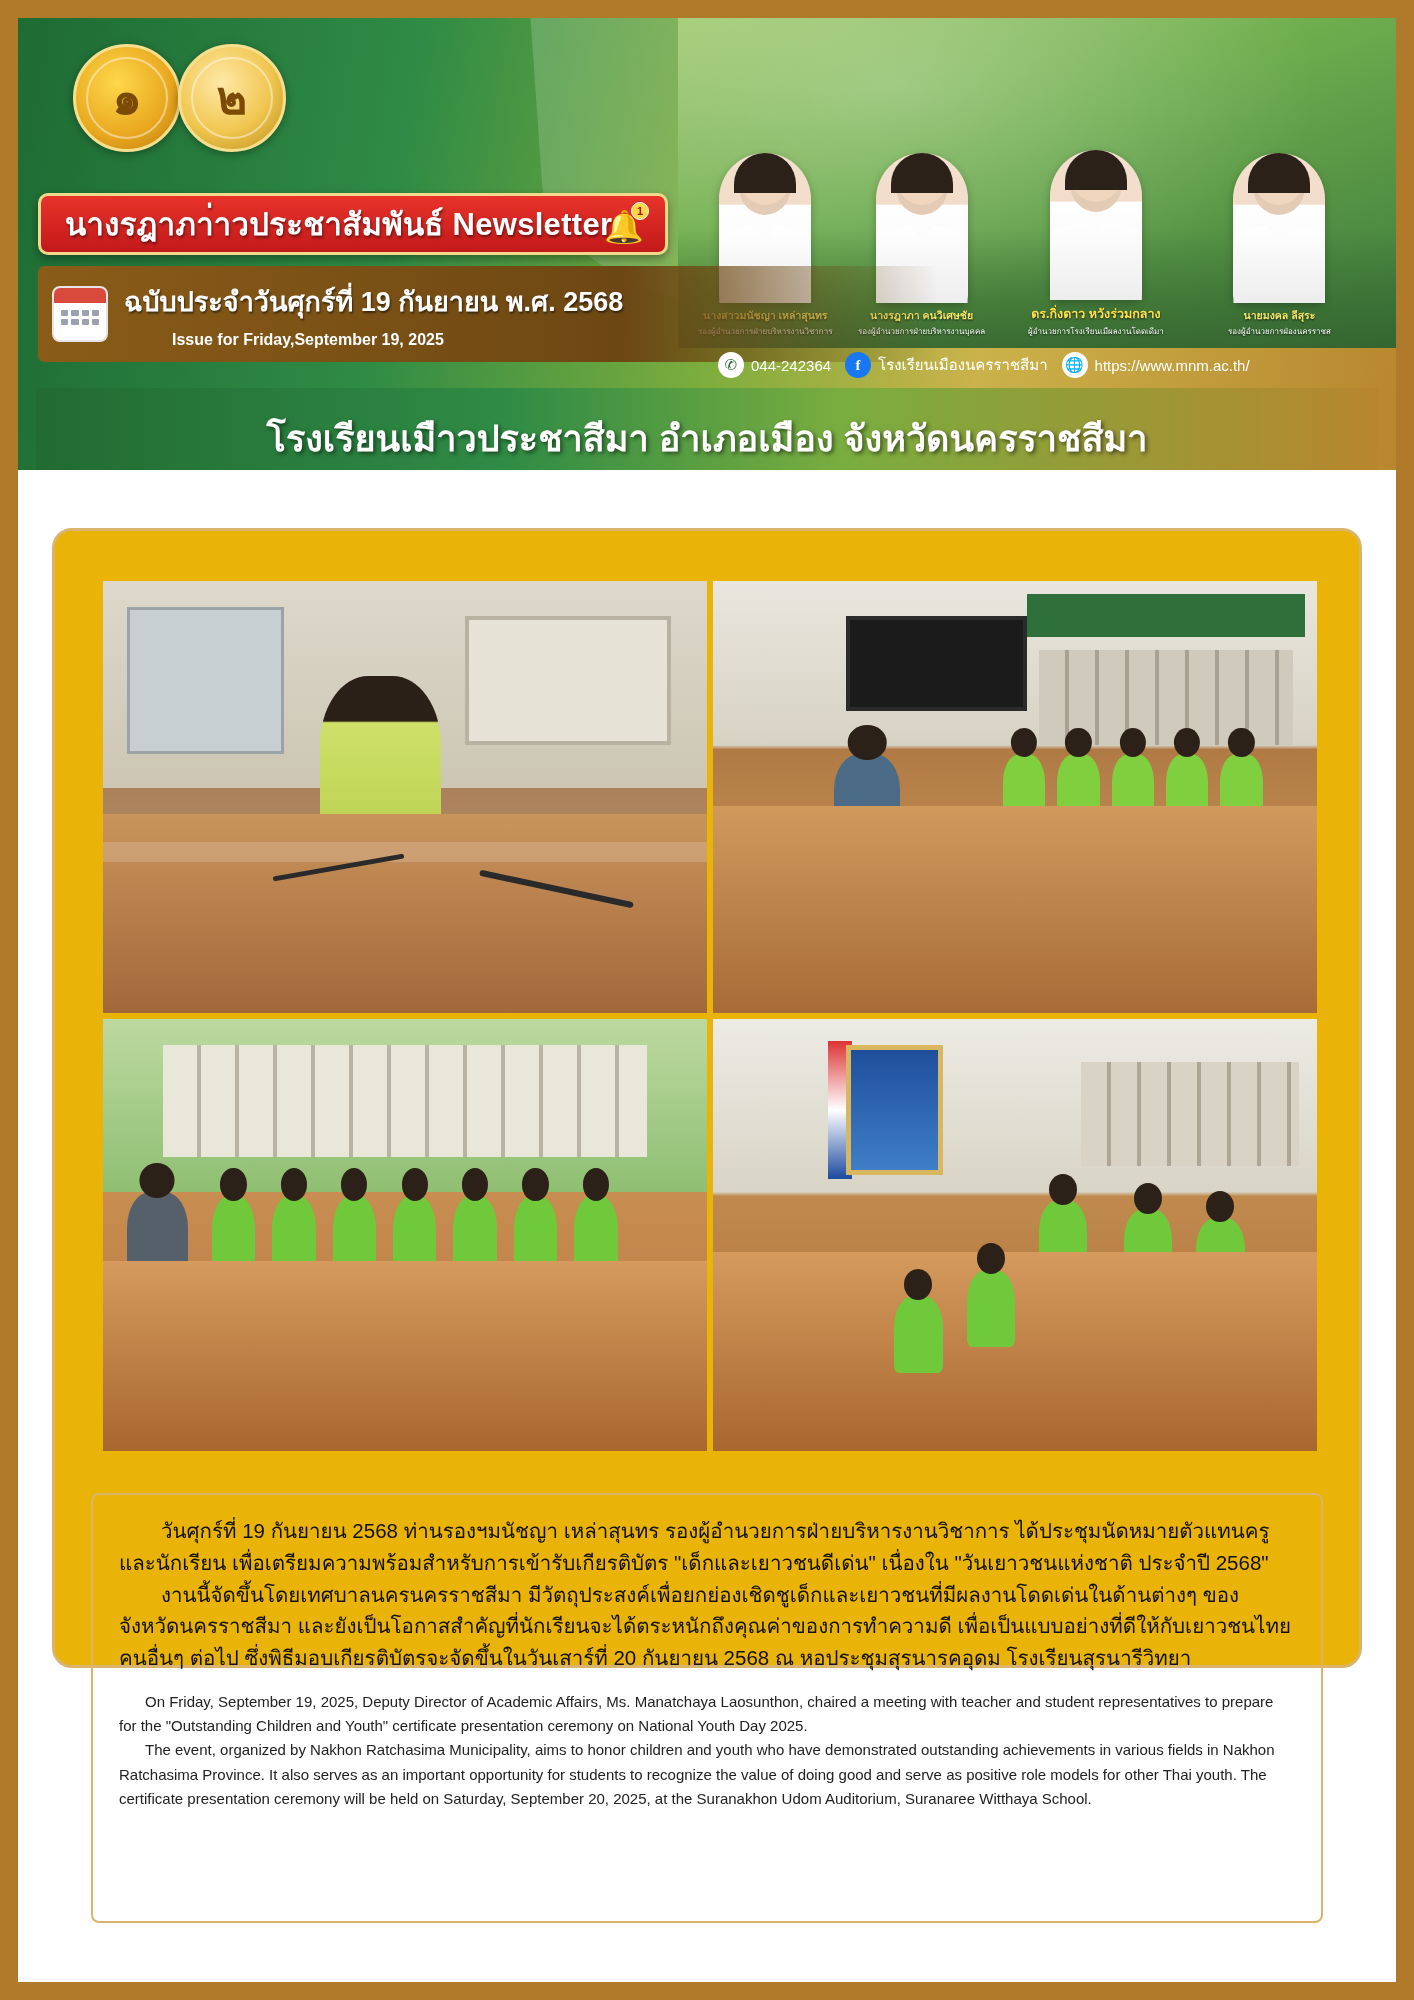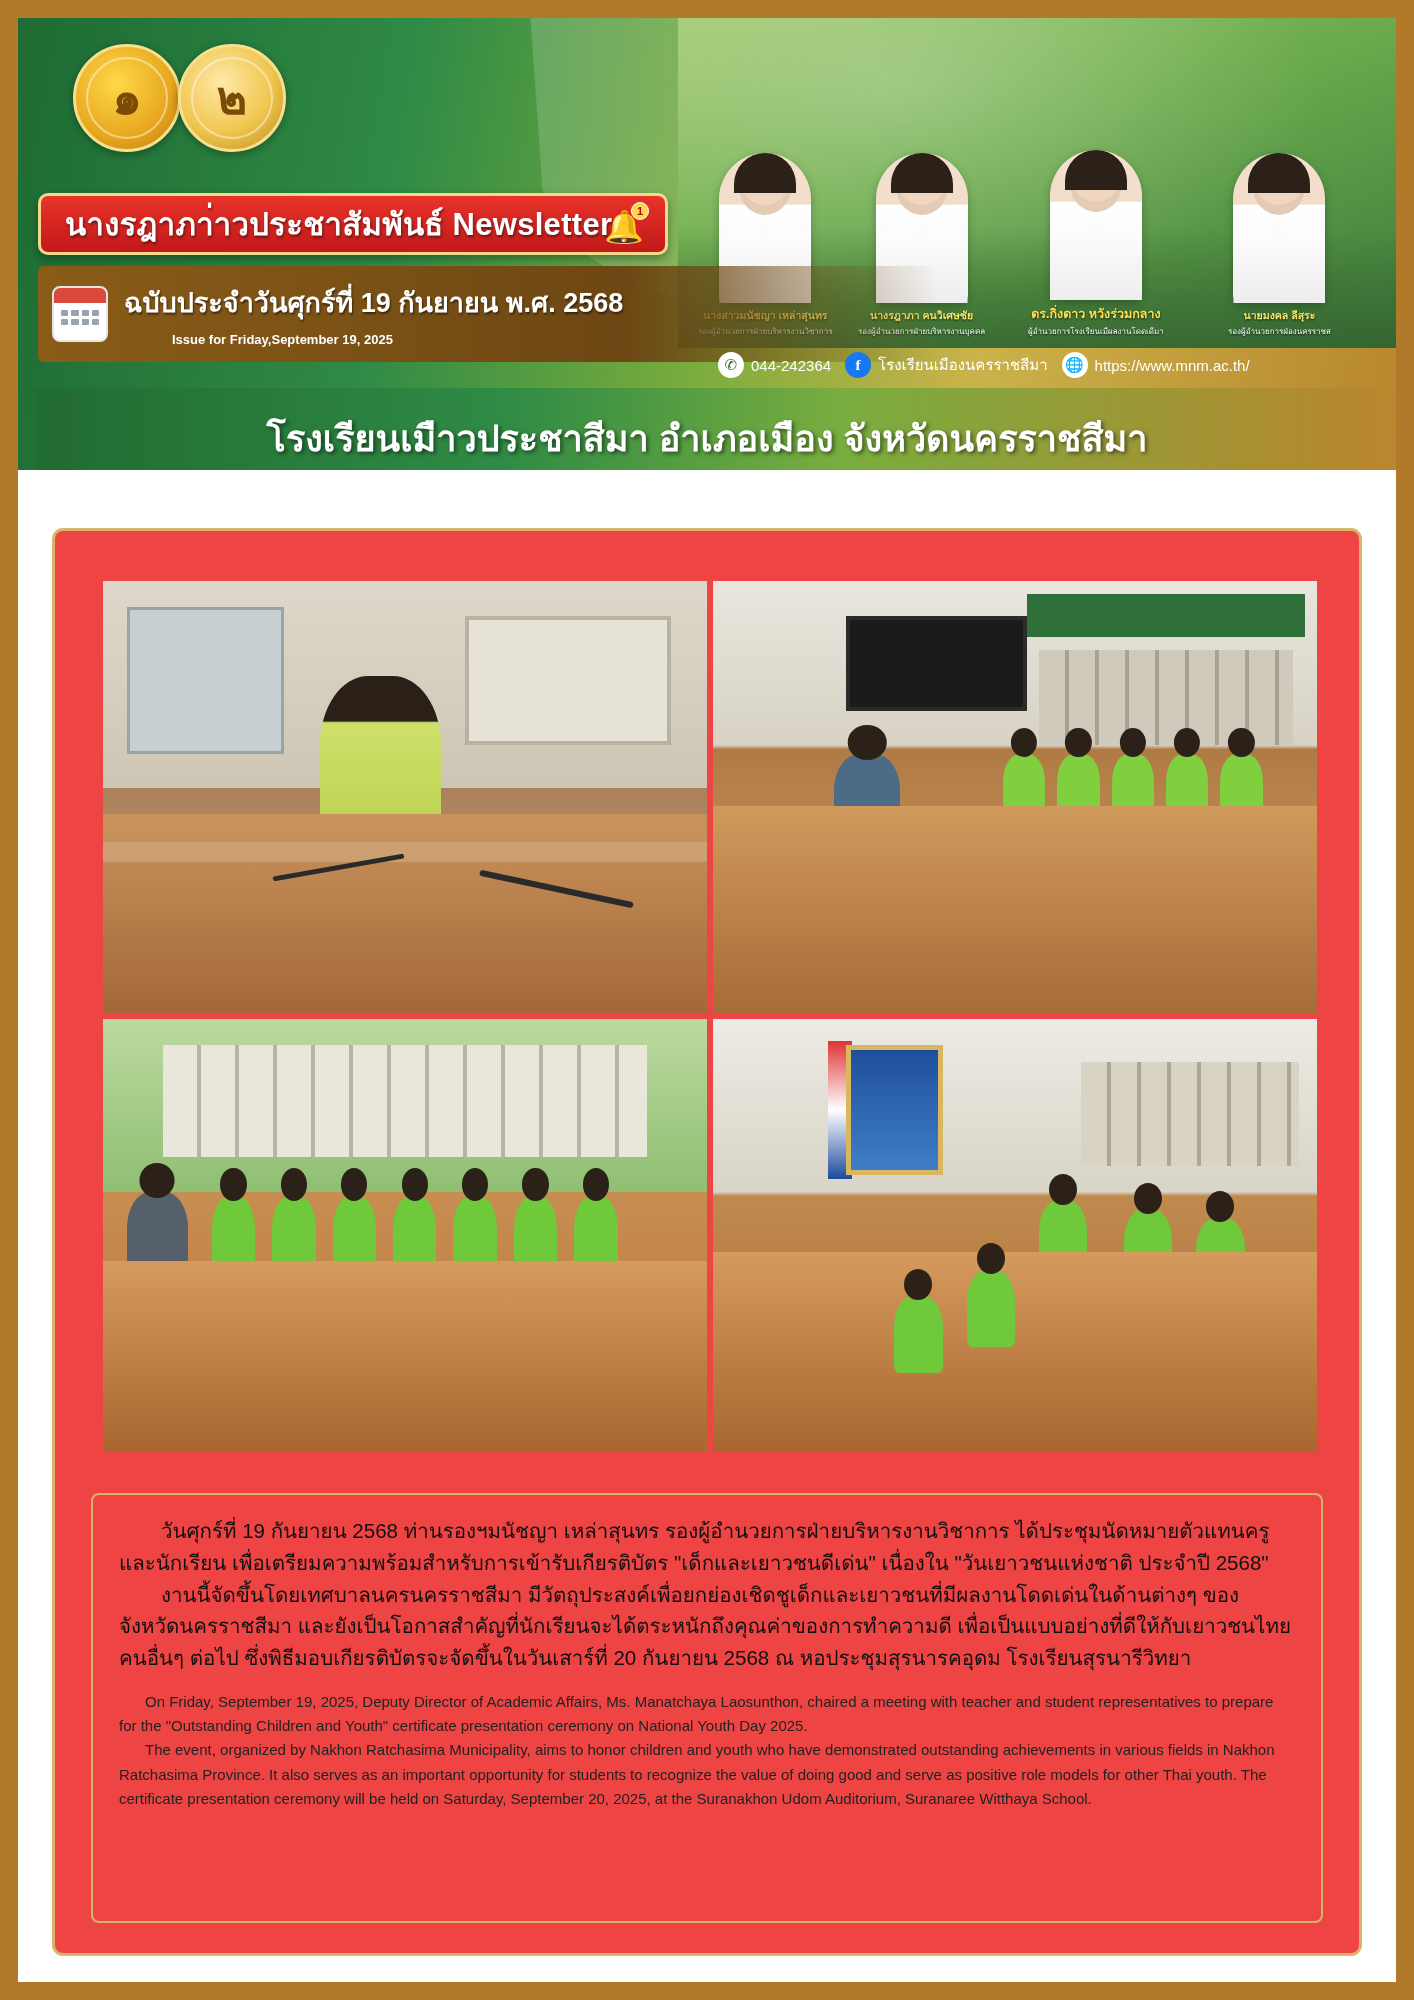--- a/index.html
+++ b/index.html
@@ -159,21 +159,21 @@
     content:""; position:absolute; left:0; top:0; right:0; height:15px;
     background:#d94a3d; border-radius:6px 6px 0 0;
   }
   .cal-icon .grid{
     position:absolute; left:7px; top:22px; right:7px; bottom:7px;
     display:grid; grid-template-columns:repeat(4,1fr); grid-auto-rows:6px; gap:3px;
   }
   .cal-icon .grid i{ background:#9aa3ad; border-radius:1px; display:block; }
   .date-texts { margin-left: 16px; }
   .date-th { color:#ffffff; font-size: 27px; font-weight: 700; text-shadow: 1px 2px 2px rgba(0,0,0,.5); }
-  .date-en { color:#ffffff; font-size: 13px; font-weight: 700; margin-top: 8px; padding-left: 48px; }
+  .date-en { color:#ffffff; font-size: 16px; font-weight: 700; margin-top: 8px; padding-left: 48px; }
 
   
   .contacts {
     position:absolute; left: 700px; top: 325px; right: 20px; height: 44px;
     display:flex; align-items:center; gap: 14px; color:#ffffff; font-size: 15px;
   }
   .contact { display:flex; align-items:center; gap:7px; white-space: nowrap; }
   .cicon {
     width: 26px; height: 26px; border-radius: 50%;
     display:flex; align-items:center; justify-content:center;
@@ -192,22 +192,22 @@
     font-size: 36px; font-weight: 700; color:#ffffff;
     text-shadow: 2px 2px 4px rgba(0,0,0,.55);
   }
   .school-en {
     font-size: 19px; font-weight:700; color:#ffe24a; margin-top:5px;
     text-shadow: 1px 1px 3px rgba(0,0,0,.5);
   }
 
   
   .card {
-    position:absolute; left: 52px; top: 528px; width: 1310px; height: 1428px;
-    background:#ef4444; border: 3px solid #d9b46a; border-radius: 11px;
+    position:absolute; left: 52px; top: 528px; width: 1310px; height: 1140px;
+    background:#eab308; border: 3px solid #d9b46a; border-radius: 20px;
   }
 
   .photo-grid {
     position:absolute; left: 48px; top: 50px; width: 1214px; height: 870px;
     display:grid; grid-template-columns: 1fr 1fr; grid-template-rows: 1fr 1fr; gap: 6px;
   }
   .photo { position:relative; overflow:hidden; background:#7b8a93; }
 
   
   .ph1 { background: linear-gradient(180deg,#d9d2c3 0%, #c9bda6 45%, #a9805a 46%, #caa06f 100%); }

